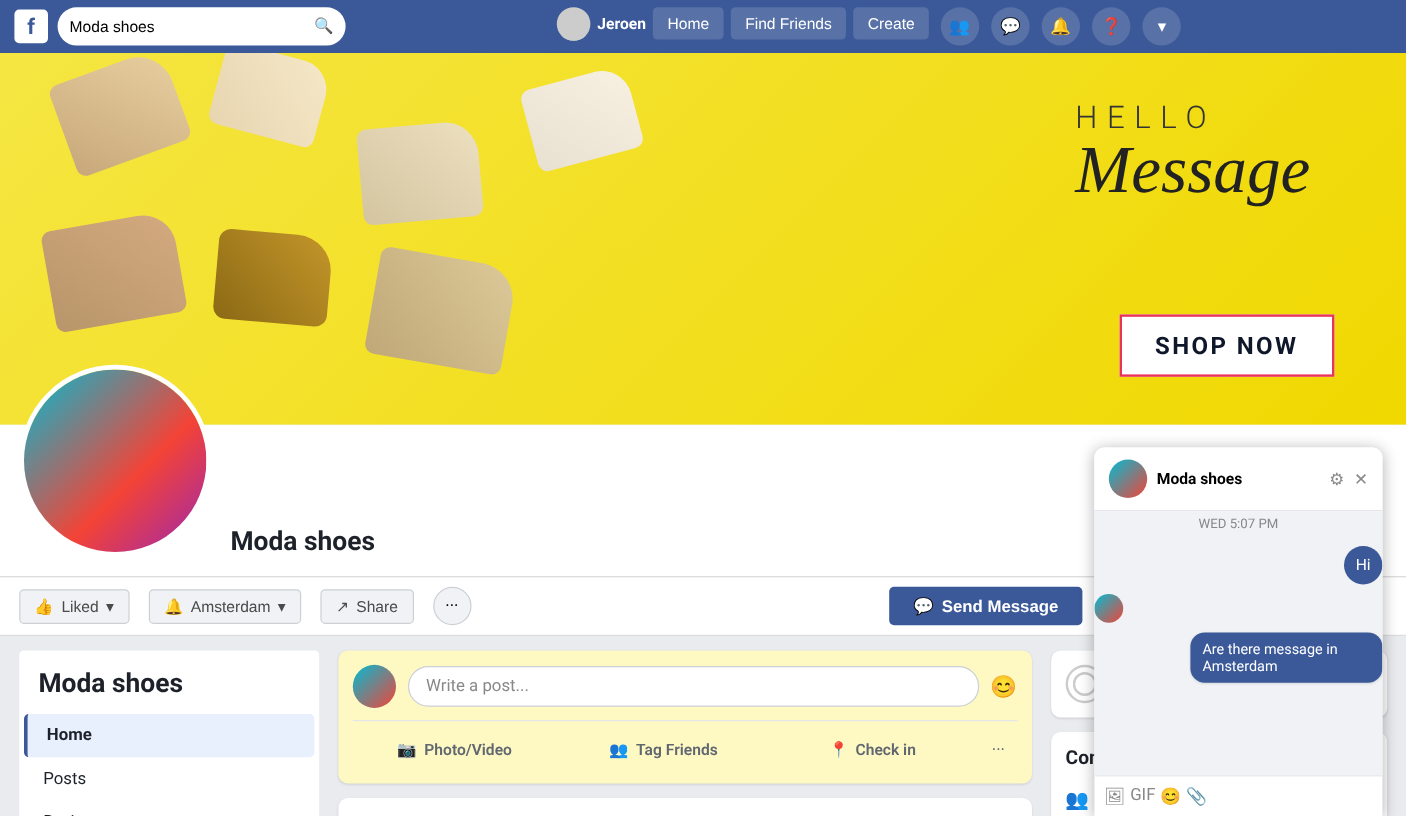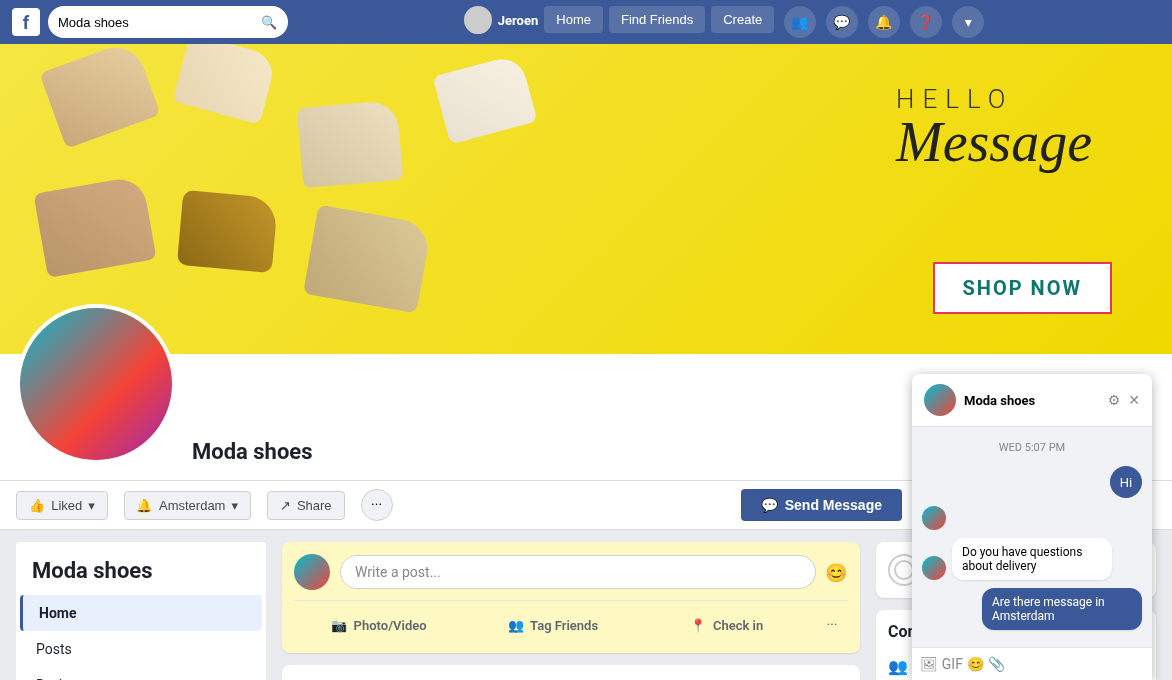--- a/index.html
+++ b/index.html
@@ -89,21 +89,21 @@
       font-size: 26px; font-weight: 300; letter-spacing: 8px; color: #333;
     }
     .cover-summer {
       font-size: 56px; font-family: 'Georgia', serif; font-style: italic; color: #222;
       line-height: 1;
     }
     .cover-shopnow {
       position: absolute;
       right: 60px; bottom: 40px;
       border: 2px solid #e8335a;
-      color: #0f766e;
+      color: #0f172a;
       padding: 12px 28px;
       font-size: 20px;
       font-weight: bold;
       letter-spacing: 2px;
       background: white;
     }
     
     .shoe-deco {
       position: absolute;
       left: 0; top: 0; width: 60%; height: 100%;
@@ -333,21 +333,20 @@
       flex-shrink: 0;
     }
     .chat-header-name {
       font-weight: bold; font-size: 13px; flex: 1;
     }
     .chat-header-actions {
       display: flex; gap: 8px;
     }
     .chat-header-icon { color: #888; cursor: pointer; font-size: 14px; }
     .chat-body {
-      padding: 10px;
       height: 220px;
       overflow-y: auto;
       background: #f0f2f5;
       display: flex;
       flex-direction: column;
       gap: 8px;
     }
     .chat-date {
       text-align: center;
       font-size: 11px; color: #888;
@@ -588,24 +587,20 @@
     </div>
   </div>
   <div class="chat-body">
     <div class="chat-date">WED 5:07 PM</div>
     <div style="align-self:flex-end;">
       <div class="chat-hi-bubble">Hi</div>
     </div>
     <div class="chat-msg-row">
       <div class="chat-msg-avatar"></div>
     </div>
-    <div class="chat-msg-row">
-      <div class="chat-msg-avatar"></div>
-      <div class="chat-bubble">Do you have questions about delivery</div>
-    </div>
     <div class="chat-msg-row outgoing">
       <div class="chat-bubble outgoing">Are there message in Amsterdam</div>
     </div>
 
   </div>
   <div class="chat-footer">
     <div class="chat-footer-icons">
       <span class="chat-footer-icon">🖼</span>
       <span class="chat-footer-icon">GIF</span>
       <span class="chat-footer-icon">😊</span>

